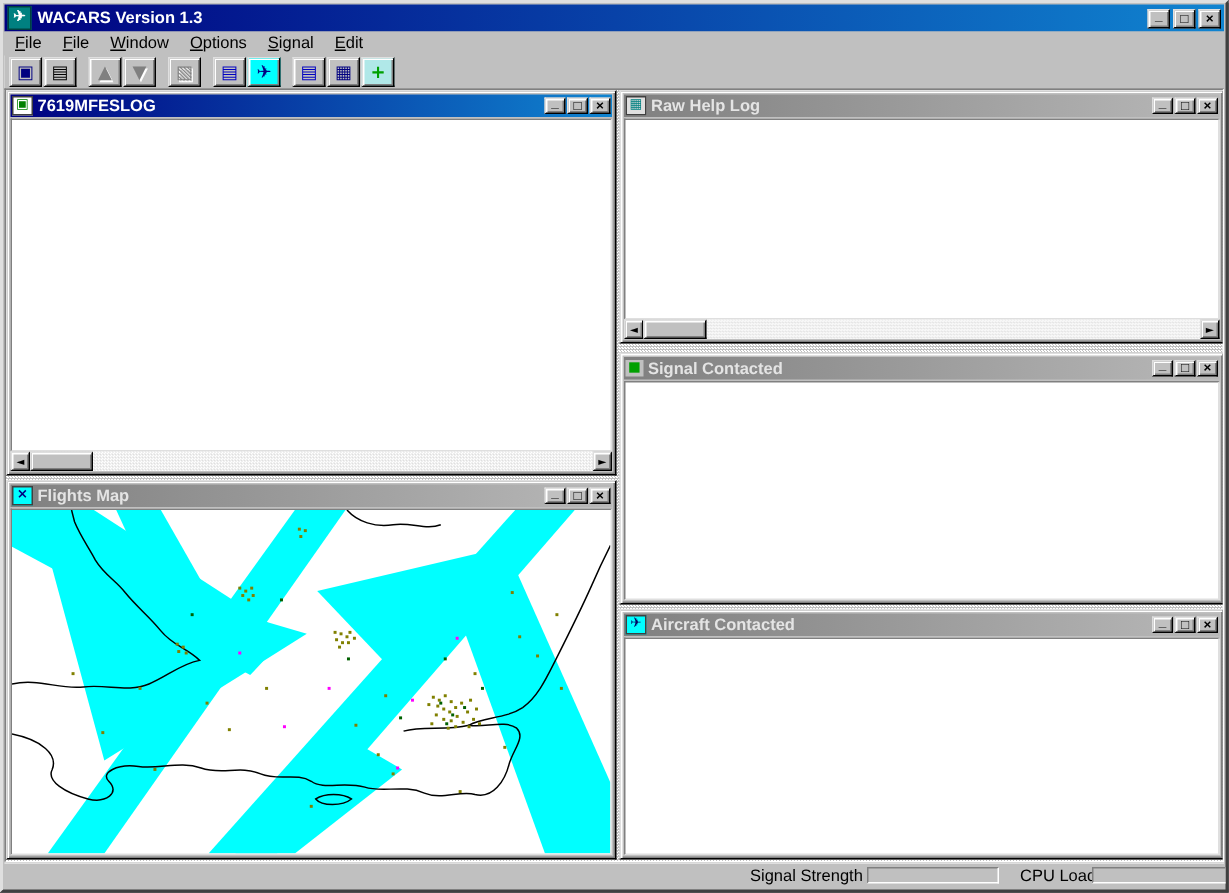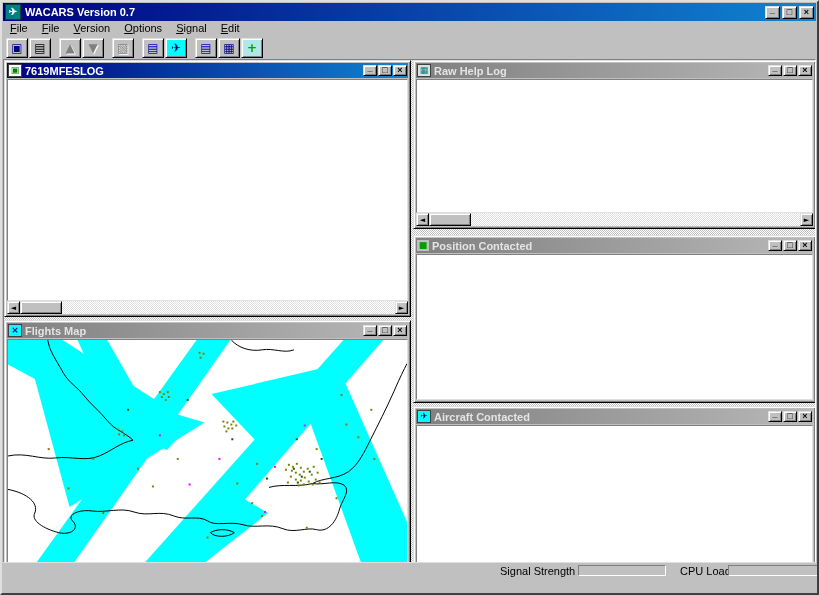--- a/index.html
+++ b/index.html
@@ -12,21 +12,21 @@
     padding:0 2px;color:#fff;font-weight:bold;}
   .app-icon{width:14px;height:14px;margin-right:4px;background:#008080;color:#fff;
     font-size:10px;line-height:14px;text-align:center;border:1px solid #004040;}
   .cap-group{margin-left:auto;display:flex;gap:2px;}
   .cbtn{width:15px;height:13px;background:#c0c0c0;color:#000;text-align:center;
     font-size:9px;line-height:11px;font-weight:bold;border:1px solid;
     border-color:#dfdfdf #000 #000 #dfdfdf;box-shadow:inset 1px 1px 0 #fff,inset -1px -1px 0 #808080;
     box-sizing:border-box;overflow:hidden;}
   .cbtn.mini{line-height:6px;}
   .menubar{position:absolute;left:1px;top:19px;right:1px;height:15px;display:flex;
-    background:#c0c0c0;}
+    align-items:center;background:#c0c0c0;}
   .menu-item{padding:1px 7px;}
   .menu-item::first-letter{text-decoration:underline;}
   .toolbar{position:absolute;left:1px;top:34px;right:1px;height:23px;display:flex;
     align-items:center;padding-left:3px;background:#c0c0c0;
     border-bottom:1px solid #808080;box-shadow:0 1px 0 #fff;}
   .tbtn{width:22px;height:20px;margin-right:1px;background:#c0c0c0;text-align:center;
     font-size:12px;line-height:18px;border:1px solid;
     border-color:#dfdfdf #000 #000 #dfdfdf;box-shadow:inset 1px 1px 0 #fff,inset -1px -1px 0 #808080;
     box-sizing:border-box;padding:0;font-family:"DejaVu Sans",sans-serif;cursor:default;}
   .tsep{width:7px;height:20px;}
@@ -65,49 +65,49 @@
     border-color:#dfdfdf #000 #000 #dfdfdf;box-shadow:inset 1px 1px 0 #fff,inset -1px -1px 0 #808080;
     box-sizing:border-box;font-family:"DejaVu Sans",sans-serif;}
   .strack{flex:1;position:relative;background-color:#fff;
     background-image:conic-gradient(#dfdfdf 0 25%,#fff 0 50%,#dfdfdf 0 75%,#fff 0);
     background-size:2px 2px;}
   .sthumb{position:absolute;left:0;top:0;bottom:0;width:42px;background:#c0c0c0;
     border:1px solid;border-color:#dfdfdf #000 #000 #dfdfdf;
     box-shadow:inset 1px 1px 0 #fff,inset -1px -1px 0 #808080;box-sizing:border-box;}
   .map-svg{position:absolute;left:0;top:0;width:100%;height:100%;display:block;}
   
-  .statusbar{position:absolute;left:1px;right:1px;bottom:14px;height:16px;background:#c0c0c0;
+  .statusbar{position:absolute;left:1px;right:1px;bottom:1px;height:16px;background:#c0c0c0;
     border-top:1px solid #dfdfdf;}
   .sb-label{position:absolute;top:2px;color:#000;}
   .sb-bar{position:absolute;top:2px;height:11px;background:#c0c0c0;box-sizing:border-box;
     border:1px solid;border-color:#808080 #fff #fff #808080;overflow:hidden;}
   .sb-fill{height:100%;}
   .sb-fill.green{background:#00c800;}
   #sb-signal-label{left:497px;} #sb-signal-bar{left:575px;width:88px;}
   #sb-cpu-label{left:677px;} #sb-cpu-bar{left:725px;width:91px;}
 </style>
 </head>
 <body>
 
 <div class="screen">
 
   <div class="titlebar">
     <span class="app-icon">✈</span>
-    <span>WACARS Version 0.7</span>
+    <span>WACARS Version 1.3</span>
     <span class="cap-group">
       <span class="cbtn mini">_</span>
       <span class="cbtn">□</span>
       <span class="cbtn">×</span>
     </span>
   </div>
 
   <div class="menubar">
     <span class="menu-item">File</span>
     <span class="menu-item">File</span>
-    <span class="menu-item">Version</span>
+    <span class="menu-item">Window</span>
     <span class="menu-item">Options</span>
     <span class="menu-item">Signal</span>
     <span class="menu-item">Edit</span>
   </div>
 
   <div class="toolbar">
     <button class="tbtn navy">▣</button>
     <button class="tbtn">▤</button>
     <span class="tsep"></span>
     <button class="tbtn dis">▲</button>
@@ -161,21 +161,21 @@
         <span class="strack">
             <span class="sthumb"></span>
           </span>
         <span class="sbtn">►</span>
       </div>
     </div>
 
     <div class="mdi-window" style="left:409px;top:175px;width:403px;height:168px;">
       <div class="wtitle inactive">
         <span class="wicon flights">■</span>
-        <span>Position Contacted</span>
+        <span>Signal Contacted</span>
         <span class="wbtns">
           <span class="cbtn mini">_</span>
           <span class="cbtn">□</span>
           <span class="cbtn">×</span>
         </span>
       </div>
       <div class="wcontent"></div>
     </div>
 
     <div class="mdi-window" style="left:0;top:260px;width:407px;height:253px;">

